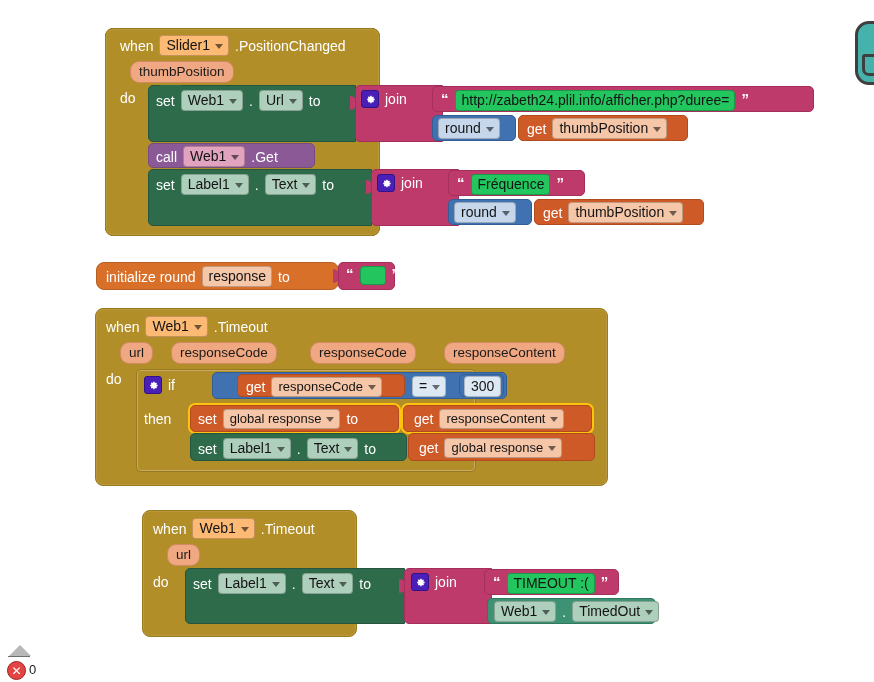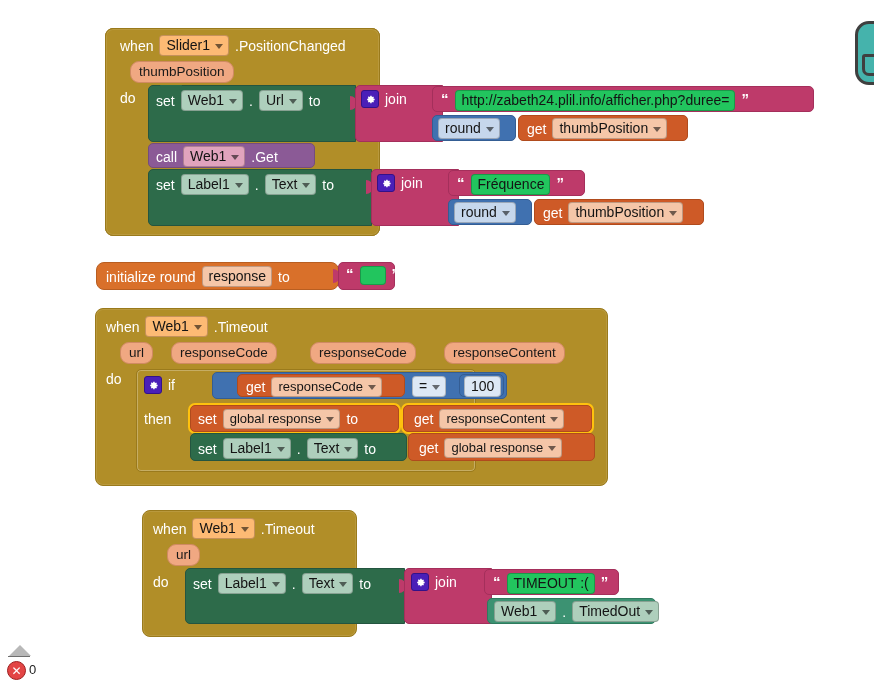--- a/index.html
+++ b/index.html
@@ -268,21 +268,21 @@
     <span class="fld f-lora" style="font-size:13px;">
       <span>responseCode</span>
         <i class="caret"></i>
     </span>
   </div>
   <span class="fld f-lblue" style="position:absolute;left:412px;top:376px;">
     <span>=</span>
       <i class="caret"></i>
   </span>
   <div class="blk blu" style="left:459px;top:374px;width:45px;height:23px;"></div>
-  <span class="fld f-lblue" style="position:absolute;left:464px;top:376px;padding:1px 6px 2px;">100</span>
+  <span class="fld f-lblue" style="position:absolute;left:464px;top:376px;padding:1px 6px 2px;">300</span>
 
   <span class="lbl" style="position:absolute;left:144px;top:412px;">then</span>
 
   <div class="blk ora sel" style="left:190px;top:405px;width:209px;height:27px;"></div>
   <div class="row" style="left:198px;top:409px;">
     <span class="lbl">set</span>
     <span class="fld f-lora" style="font-size:13px;">
       <span>global response</span>
         <i class="caret"></i>
     </span>

